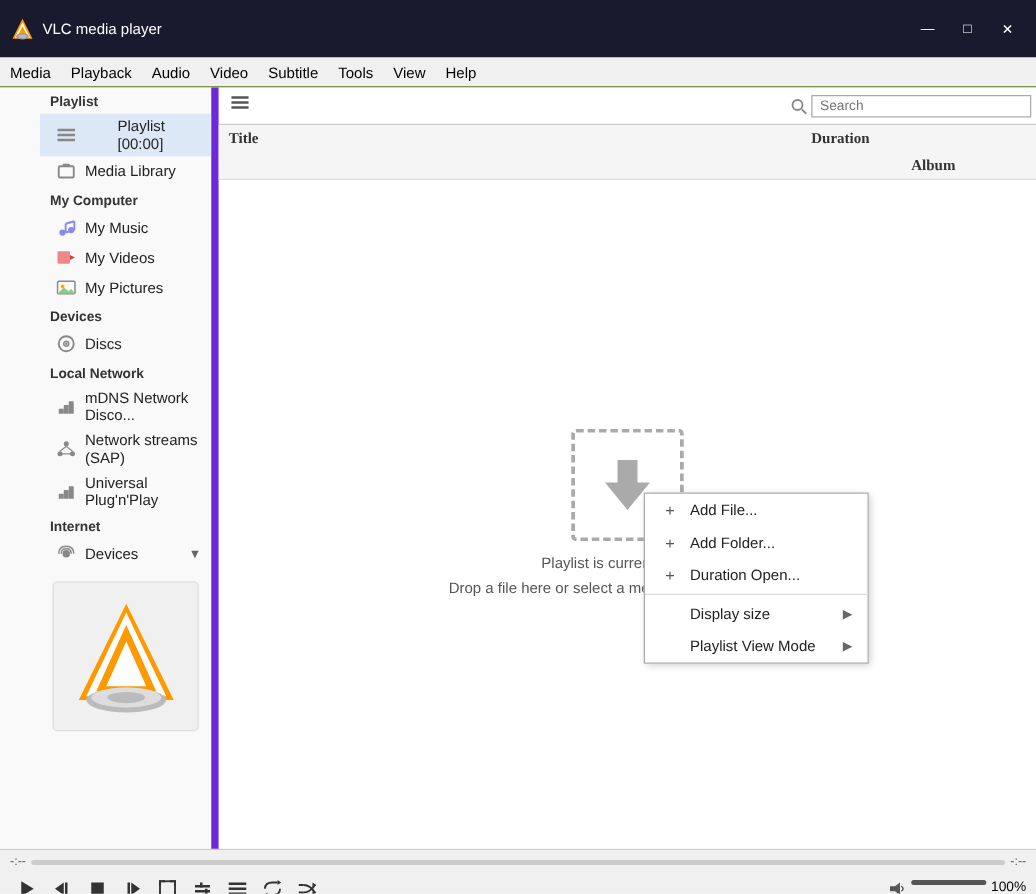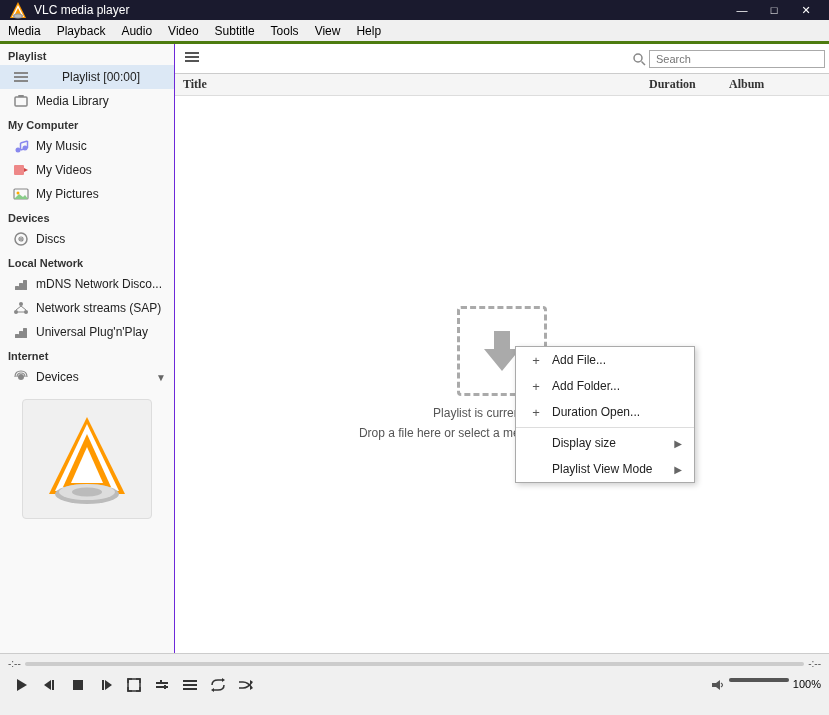--- a/index.html
+++ b/index.html
@@ -1,52 +1,52 @@
 <!DOCTYPE html>
 <html><head>
   <meta charset="utf-8">
   <style>
     * { margin: 0; padding: 0; box-sizing: border-box; }
     body { font-family: 'Segoe UI', Tahoma, sans-serif; font-size: 12px; background: #f0f0f0; width: 829px; height: 715px; overflow: hidden; user-select: none; }
 
     
-    #titlebar { background: #1a1a2e; display: flex; align-items: center; height: 20px; padding: 0 8px; color: white; }
+    #titlebar { background: #1a1a2e; display: flex; align-items: center; height: 46px; padding: 0 8px; color: white; }
     #titlebar .app-icon { width: 20px; height: 20px; margin-right: 6px; }
     #titlebar .title-text { flex: 1; font-size: 12px; }
     #titlebar .window-controls { display: flex; gap: 2px; }
     #titlebar .win-btn { width: 30px; height: 20px; display: flex; align-items: center; justify-content: center; color: white; font-size: 11px; cursor: pointer; background: transparent; border: none; }
 
     
-    #menubar { background: #f0f0f0; display: flex; align-items: center; height: 24px; border-bottom: 3px solid #4d7c0f; }
+    #menubar { background: #f0f0f0; display: flex; align-items: center; height: 24px; border-bottom: 1px solid #4d7c0f; }
     .menu-item { padding: 2px 8px; cursor: pointer; font-size: 12px; height: 100%; display: flex; align-items: center; }
 
     
     #main { display: flex; height: calc(715px - 30px - 24px - 52px); }
 
     
-    #sidebar { width: 175px; background: #f9f9f9; border-right: 1px solid #6d28d9; overflow-y: auto; padding-bottom: 10px; }
+    #sidebar { width: 175px; background: #f9f9f9; border-right: 6px solid #6d28d9; overflow-y: auto; padding-bottom: 10px; padding-left: 32px; }
     .sidebar-section-header { font-weight: bold; font-size: 11px; padding: 6px 8px 3px 8px; color: #333; }
     .sidebar-item { display: flex; align-items: center; padding: 3px 8px 3px 12px; cursor: pointer; font-size: 12px; color: #222; }
     .sidebar-item.active { background: #dce8f5; gap: 26px; }
     .sidebar-item .item-icon { width: 18px; height: 18px; margin-right: 6px; flex-shrink: 0; display: flex; align-items: center; justify-content: center; }
     #sidebar-bottom { padding: 10px; display: flex; justify-content: center; }
     .sidebar-logo-container { width: 130px; height: 120px; background: #f0f0f0; border: 1px solid #ddd; display: flex; align-items: center; justify-content: center; border-radius: 4px; }
 
     
     #playlist-area { flex: 1; display: flex; flex-direction: column; background: white; }
     #playlist-toolbar { display: flex; align-items: center; border-bottom: 1px solid #ccc; padding: 2px 4px; height: 30px; }
     #playlist-toolbar-left { display: flex; align-items: center; flex: 1; }
     .toolbar-btn { padding: 2px 6px; cursor: pointer; background: transparent; border: none; font-size: 11px; }
     #search-box { display: flex; align-items: center; margin-left: auto; }
     #search-input { border: 1px solid #aaa; padding: 2px 6px; font-size: 11px; width: 176px; }
 
     #playlist-header { display: flex; background: #f5f5f5; border-bottom: 1px solid #ddd; padding: 3px 0; font-size: 12px; font-weight: bold; color: #333; font-family: Liberation Serif, serif; }
     .col-title { flex: 1; padding-left: 8px; }
     .col-duration { width: 80px; }
-    .col-album { width: 100px; }
+    .col-album { width: 100px; margin-top: 22px; }
 
     #playlist-content { flex: 1; display: flex; flex-direction: column; align-items: center; justify-content: center; position: relative; }
     #drop-area { display: flex; flex-direction: column; align-items: center; justify-content: center; gap: 8px; }
     #drop-arrow { width: 90px; height: 90px; border: 3px dashed #aaa; border-radius: 4px; display: flex; align-items: center; justify-content: center; }
     #drop-text { text-align: center; color: #555; font-size: 12px; line-height: 1.6; }
 
     
     #context-menu { position: absolute; top: 250px; left: 340px; background: white; border: 1px solid #aaa; box-shadow: 2px 2px 6px rgba(0,0,0,0.2); z-index: 100; min-width: 180px; }
     .ctx-item { display: flex; align-items: center; padding: 5px 12px; cursor: pointer; font-size: 12px; color: #222; }
     .ctx-item .ctx-icon { width: 16px; height: 16px; margin-right: 8px; display: flex; align-items: center; justify-content: center; color: #555; font-size: 13px; }

